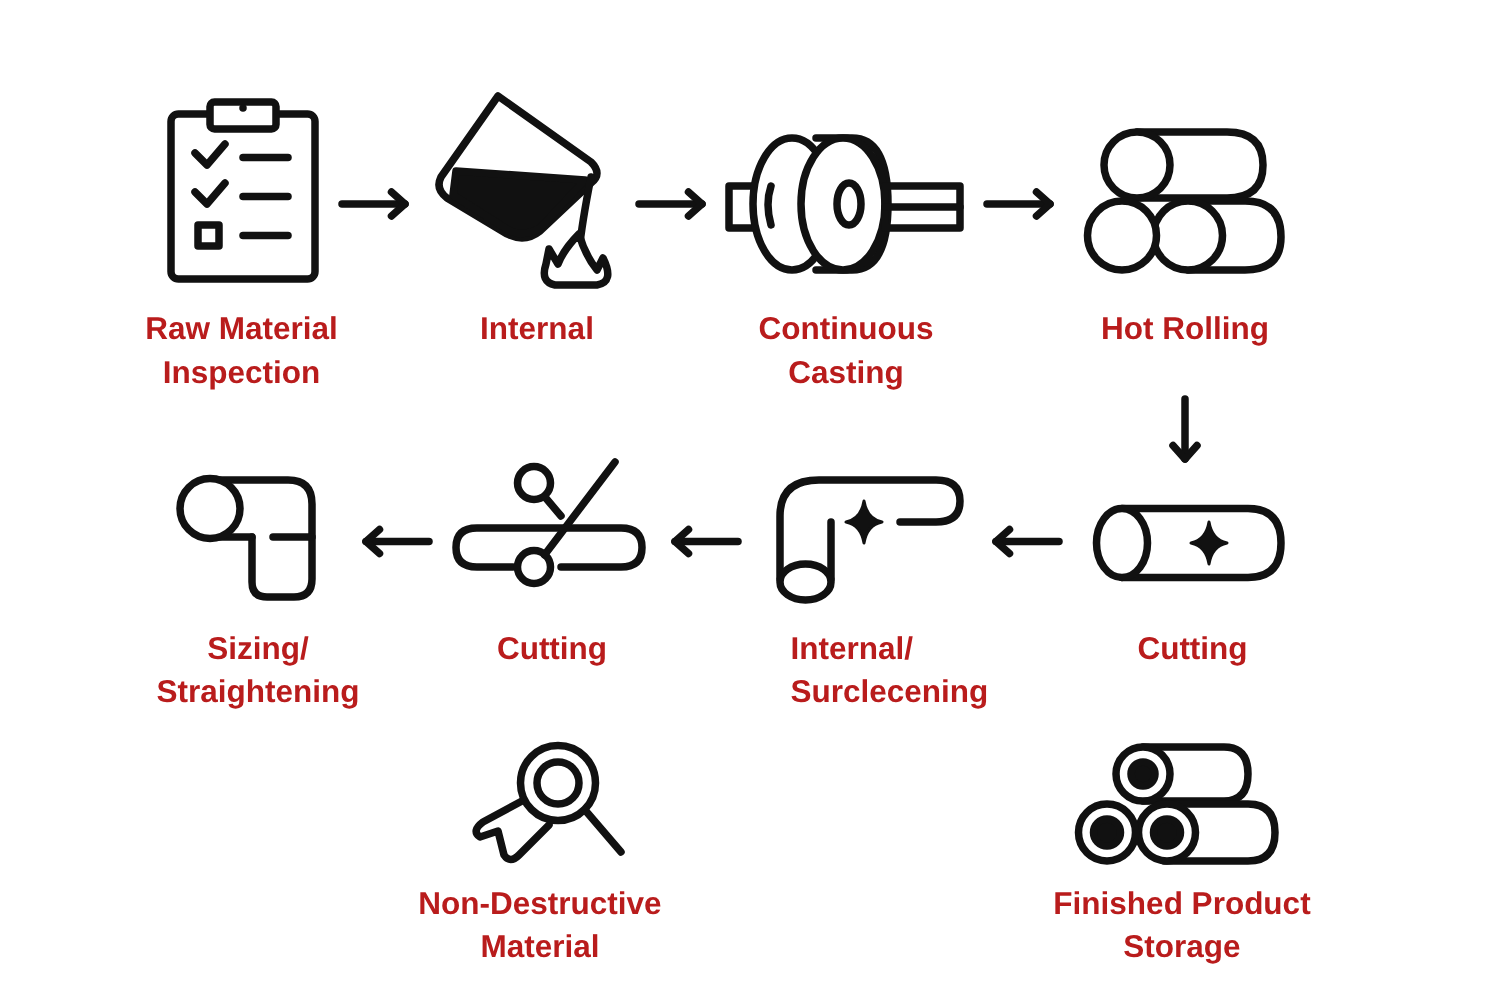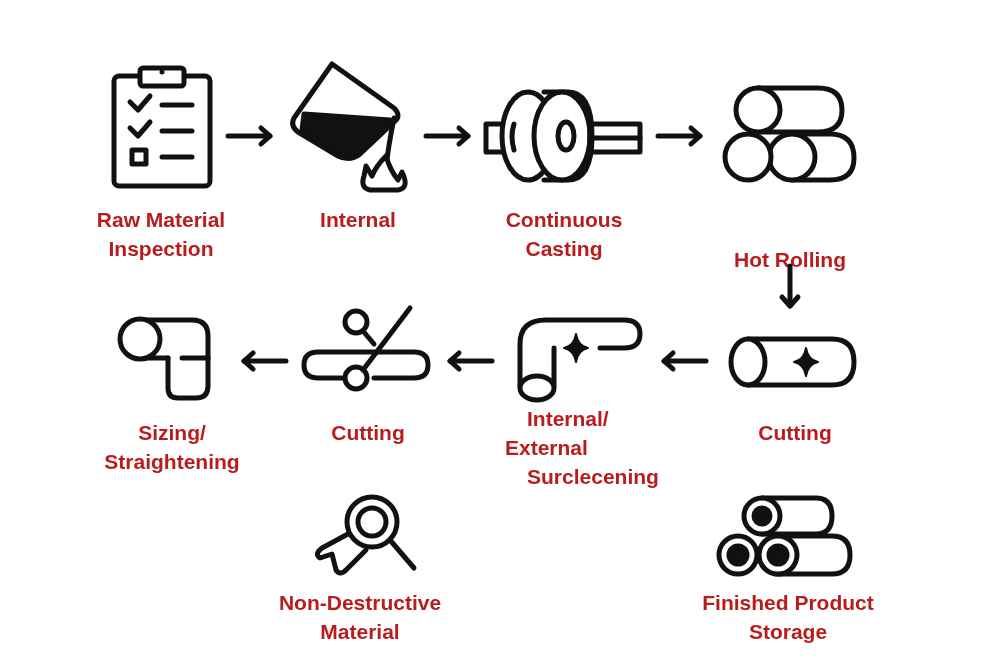--- a/index.html
+++ b/index.html
@@ -87,21 +87,21 @@
 
 <div class="icon" style="left:722px;top:84px;">
   <svg width="136" height="100" viewBox="0 0 136 100" fill="none" stroke="#111" stroke-width="5" stroke-linecap="round" stroke-linejoin="round">
     <path d="M36 4 L96 4 Q120 4 120 26 Q120 48 96 48 L36 48"></path>
     <circle cx="36" cy="26" r="22" fill="#fff"></circle>
     <path d="M70 50 L108 50 Q132 50 132 74 Q132 96 108 96 L70 96"></path>
     <circle cx="70" cy="73" r="23" fill="#fff"></circle>
     <circle cx="26" cy="73" r="23" fill="#fff"></circle>
   </svg>
 </div>
-<div class="label c" style="left:790px;top:205px;margin-top:40px;">
+<div class="label c" style="left:790px;top:205px;">
   <span>Hot Rolling</span>
 </div>
 
 <div class="arrow" style="left:780px;top:264px;">
   <svg width="20" height="46" viewBox="0 0 20 46" fill="none" stroke="#111" stroke-width="5" stroke-linecap="round" stroke-linejoin="round">
     <line x1="10" y1="2" x2="10" y2="42"></line>
       <polyline points="2,33 10,42 18,33"></polyline>
   </svg>
 </div>
 
@@ -124,23 +124,22 @@
 </div>
 
 <div class="icon" style="left:516px;top:316px;">
   <svg width="126" height="86" viewBox="0 0 126 86" fill="none" stroke="#111" stroke-width="5" stroke-linecap="round" stroke-linejoin="round">
     <path d="M4 70 L4 28 Q4 4 30 4 L108 4 Q124 4 124 18 Q124 32 108 32 L84 32"></path>
     <path d="M38 32 L38 70"></path>
     <ellipse cx="21" cy="72" rx="17" ry="12" fill="#fff"></ellipse>
     <path d="M60 18 Q62 30 72 32 Q62 34 60 46 Q58 34 48 32 Q58 30 60 18 Z" fill="#111" stroke-width="2"></path>
   </svg>
 </div>
-<div class="label" style="left:505px;top:404px;">
+<div class="label" style="left:505px;top:418px;">
   <span style="padding-left:22px;">Internal/</span>
-  <span>External</span>
   <span style="padding-left:22px;">Surclecening</span>
 </div>
 
 <div class="arrow" style="left:446px;top:351px;">
   <svg width="48" height="20" viewBox="0 0 48 20" fill="none" stroke="#111" stroke-width="5" stroke-linecap="round" stroke-linejoin="round">
     <line x1="4" y1="10" x2="46" y2="10"></line>
       <polyline points="13,2 4,10 13,18"></polyline>
   </svg>
 </div>
 

